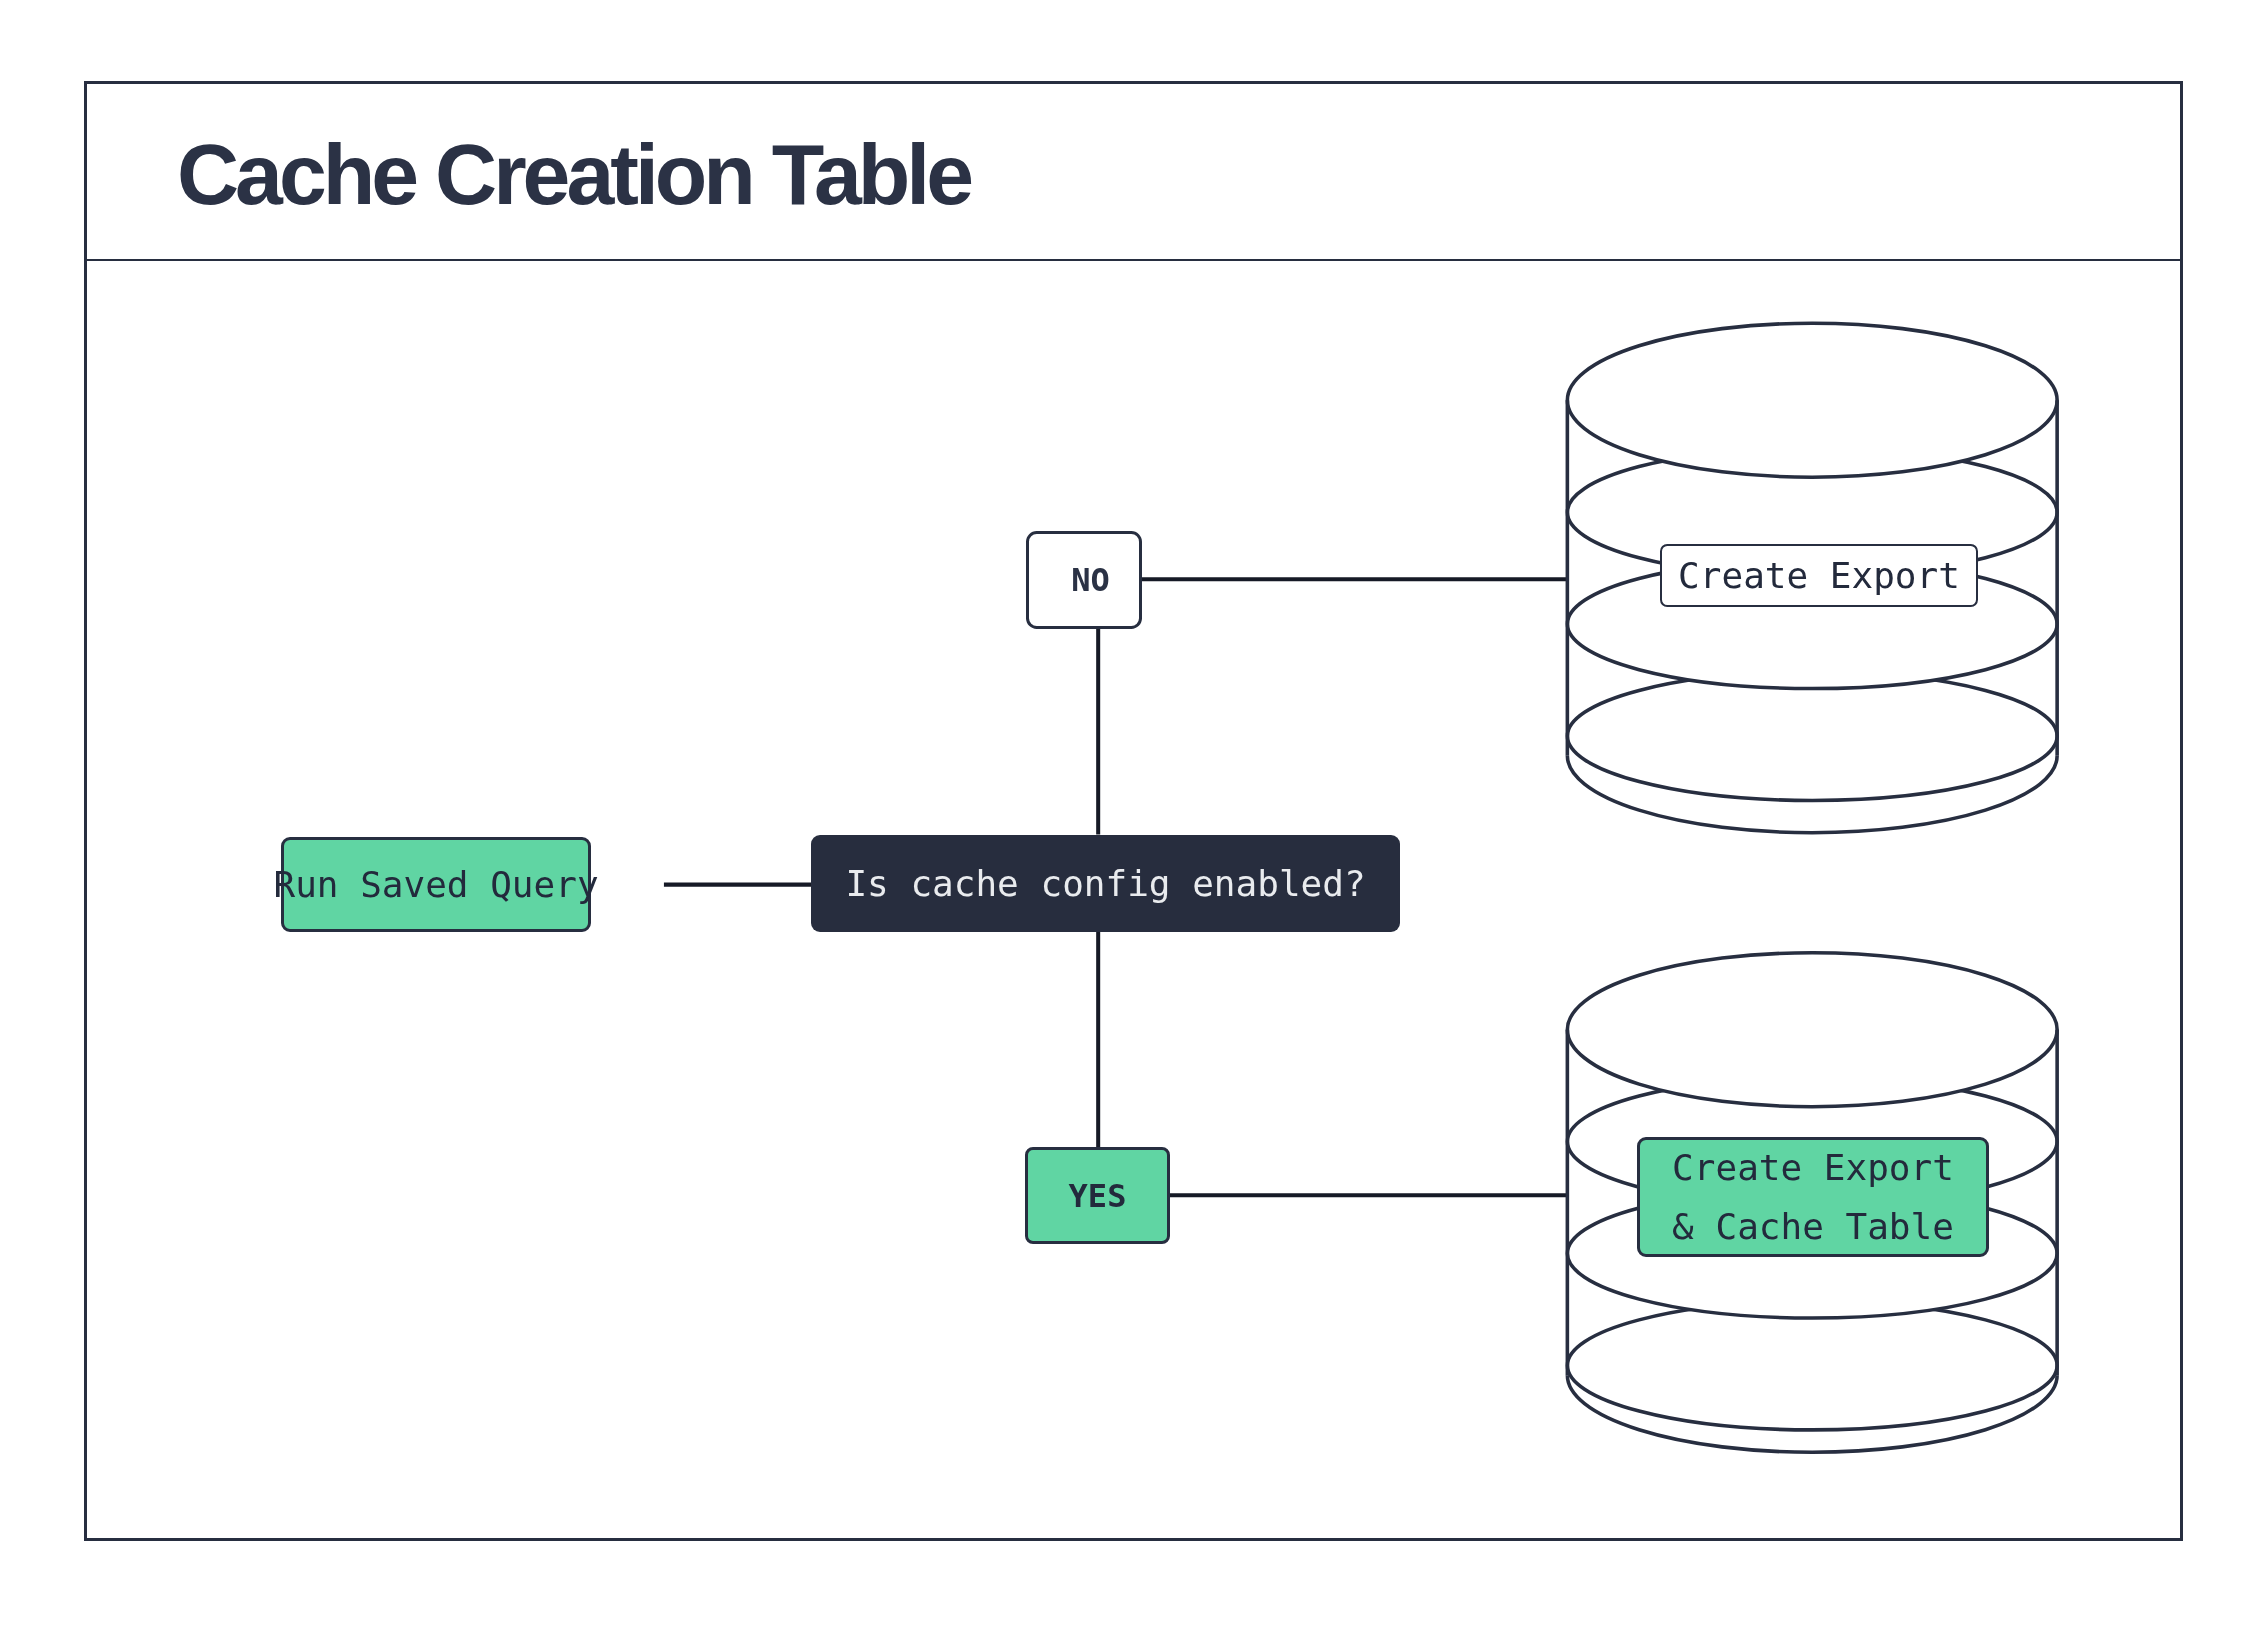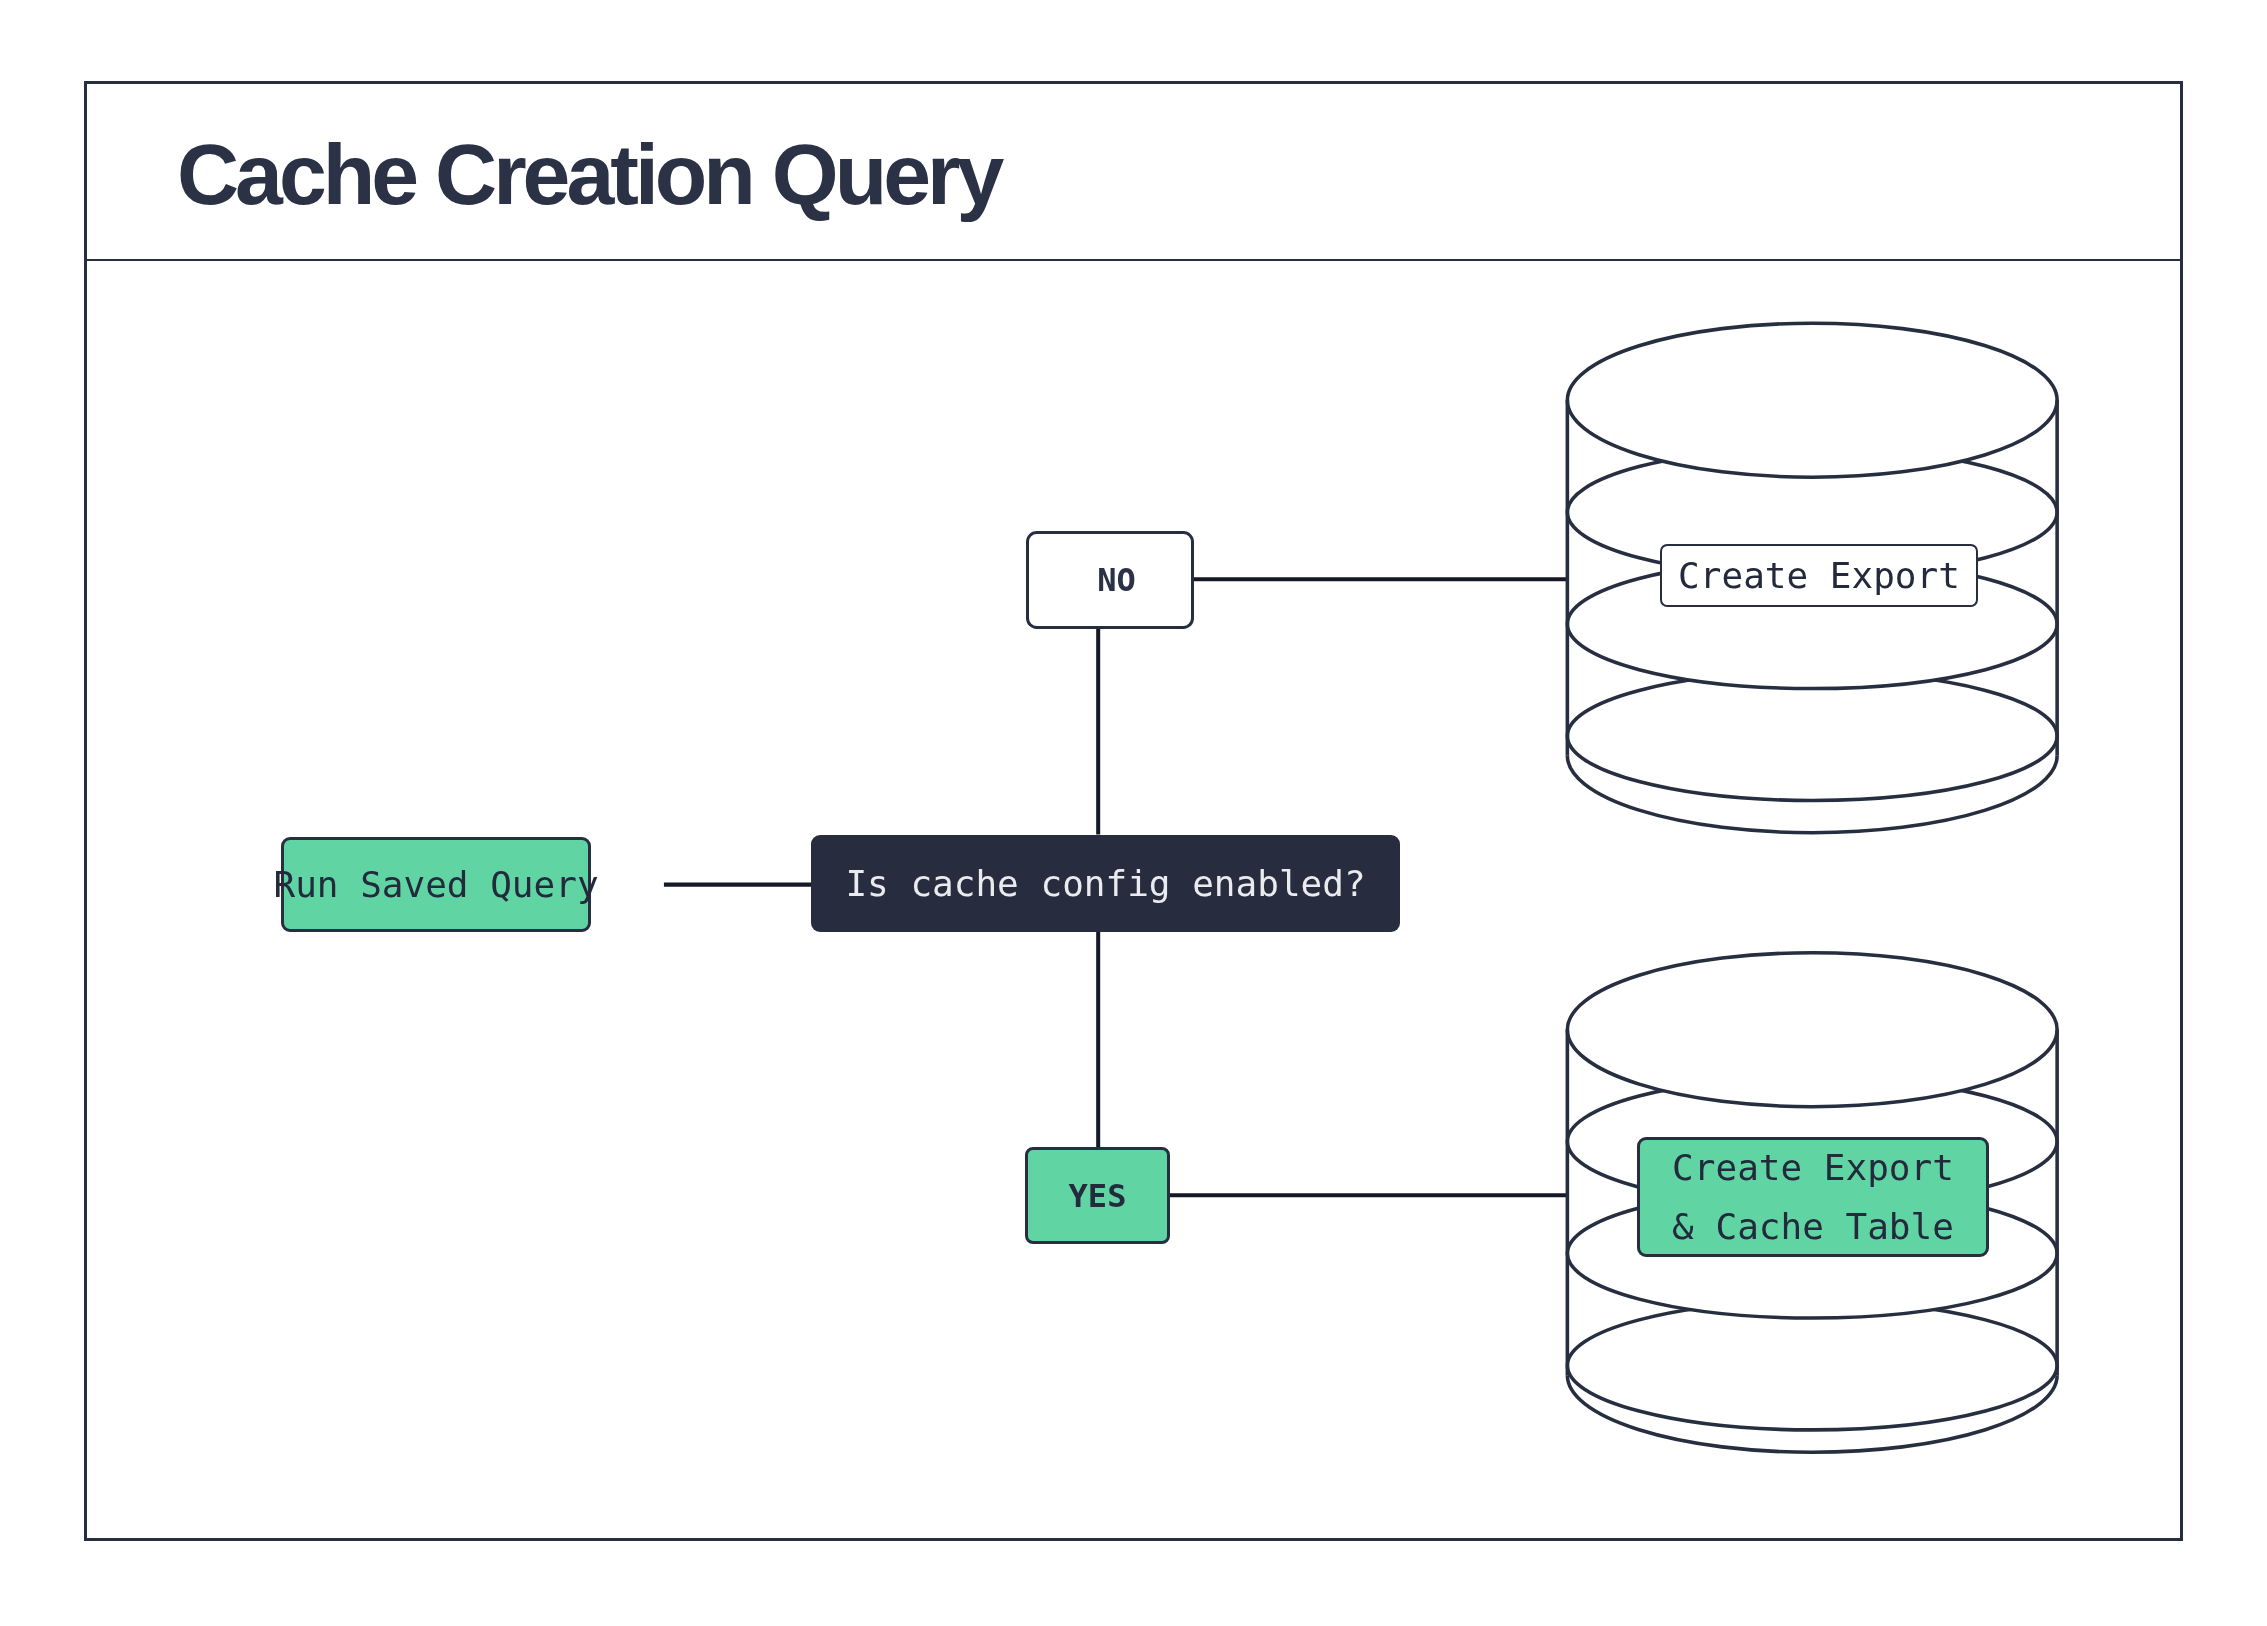--- a/index.html
+++ b/index.html
@@ -12,21 +12,21 @@
                 border-bottom:2.7px solid #272E40;box-sizing:border-box;}
   .title{position:absolute;left:177px;top:131px;
          font-family:"Liberation Sans", sans-serif;font-weight:bold;font-size:86px;
          letter-spacing:-4px;color:#2B3245;white-space:nowrap;line-height:86px;}
   .node{position:absolute;box-sizing:border-box;display:flex;align-items:center;justify-content:center;
         white-space:pre;text-align:center;}
   .node-start{left:281px;top:837px;width:310px;height:95px;background:#60D5A3;
               border:3.6px solid #272E40;border-radius:9px;font-size:36px;color:#232A3C;}
   .node-decision{left:811px;top:835px;width:589px;height:97px;background:#272D3E;
                  border-radius:9px;font-size:36px;color:#E9EBEE;}
-  .edge-label-no{left:1026px;top:531px;width:168px;height:98px;background:#ffffff;
+  .edge-label-no{left:1026px;top:531px;width:116px;height:98px;background:#ffffff;
                  border:3.6px solid #272E40;border-radius:10.7px;font-size:32px;font-weight:bold;color:#2B3245;padding-left:13px;}
   .edge-label-yes{left:1025px;top:1147px;width:145px;height:97px;background:#60D5A3;
                   border:3.6px solid #272E40;border-radius:8px;font-size:32px;font-weight:bold;color:#232A3C;}
   .cyl-label-top{left:1660px;top:544px;width:318px;height:63px;background:#ffffff;
                  border:2.7px solid #272E40;border-radius:7.2px;font-size:36px;color:#232A3C;}
   .cyl-label-bottom{left:1637px;top:1137px;width:352px;height:120px;background:#60D5A3;
                     border:3.6px solid #272E40;border-radius:9px;font-size:36px;color:#232A3C;
                     flex-direction:column;}
   .cyl-label-bottom span{display:block;line-height:59px;}
 </style>
@@ -60,21 +60,21 @@
       <ellipse cx="2023.5" cy="1275" rx="273.5" ry="72" fill="#ffffff" stroke="#272E40" stroke-width="4"></ellipse>
       <ellipse cx="2023.5" cy="1150" rx="273.5" ry="86" fill="#ffffff" stroke="#272E40" stroke-width="4"></ellipse>
       <path d="M 1750 1536 A 273.5 86 0 0 0 2297 1536" fill="none" stroke="#272E40" stroke-width="4"></path>
       <path d="M 1750 1150 V 1536 M 2297 1150 V 1536" fill="none" stroke="#272E40" stroke-width="4"></path>
     </g>
   </svg>
 
   <div class="frame">
     <div class="frame-header"></div>
   </div>
-  <div class="title">Cache Creation Query</div>
+  <div class="title">Cache Creation Table</div>
 
   <div class="node node-start">Run Saved Query</div>
   <div class="node node-decision">Is cache config enabled?</div>
   <div class="node edge-label-no">NO</div>
   <div class="node edge-label-yes">YES</div>
   <div class="node cyl-label-top">Create Export</div>
   <div class="node cyl-label-bottom"><span>Create Export</span><span>&amp; Cache Table</span></div>
 
 </div>
 

